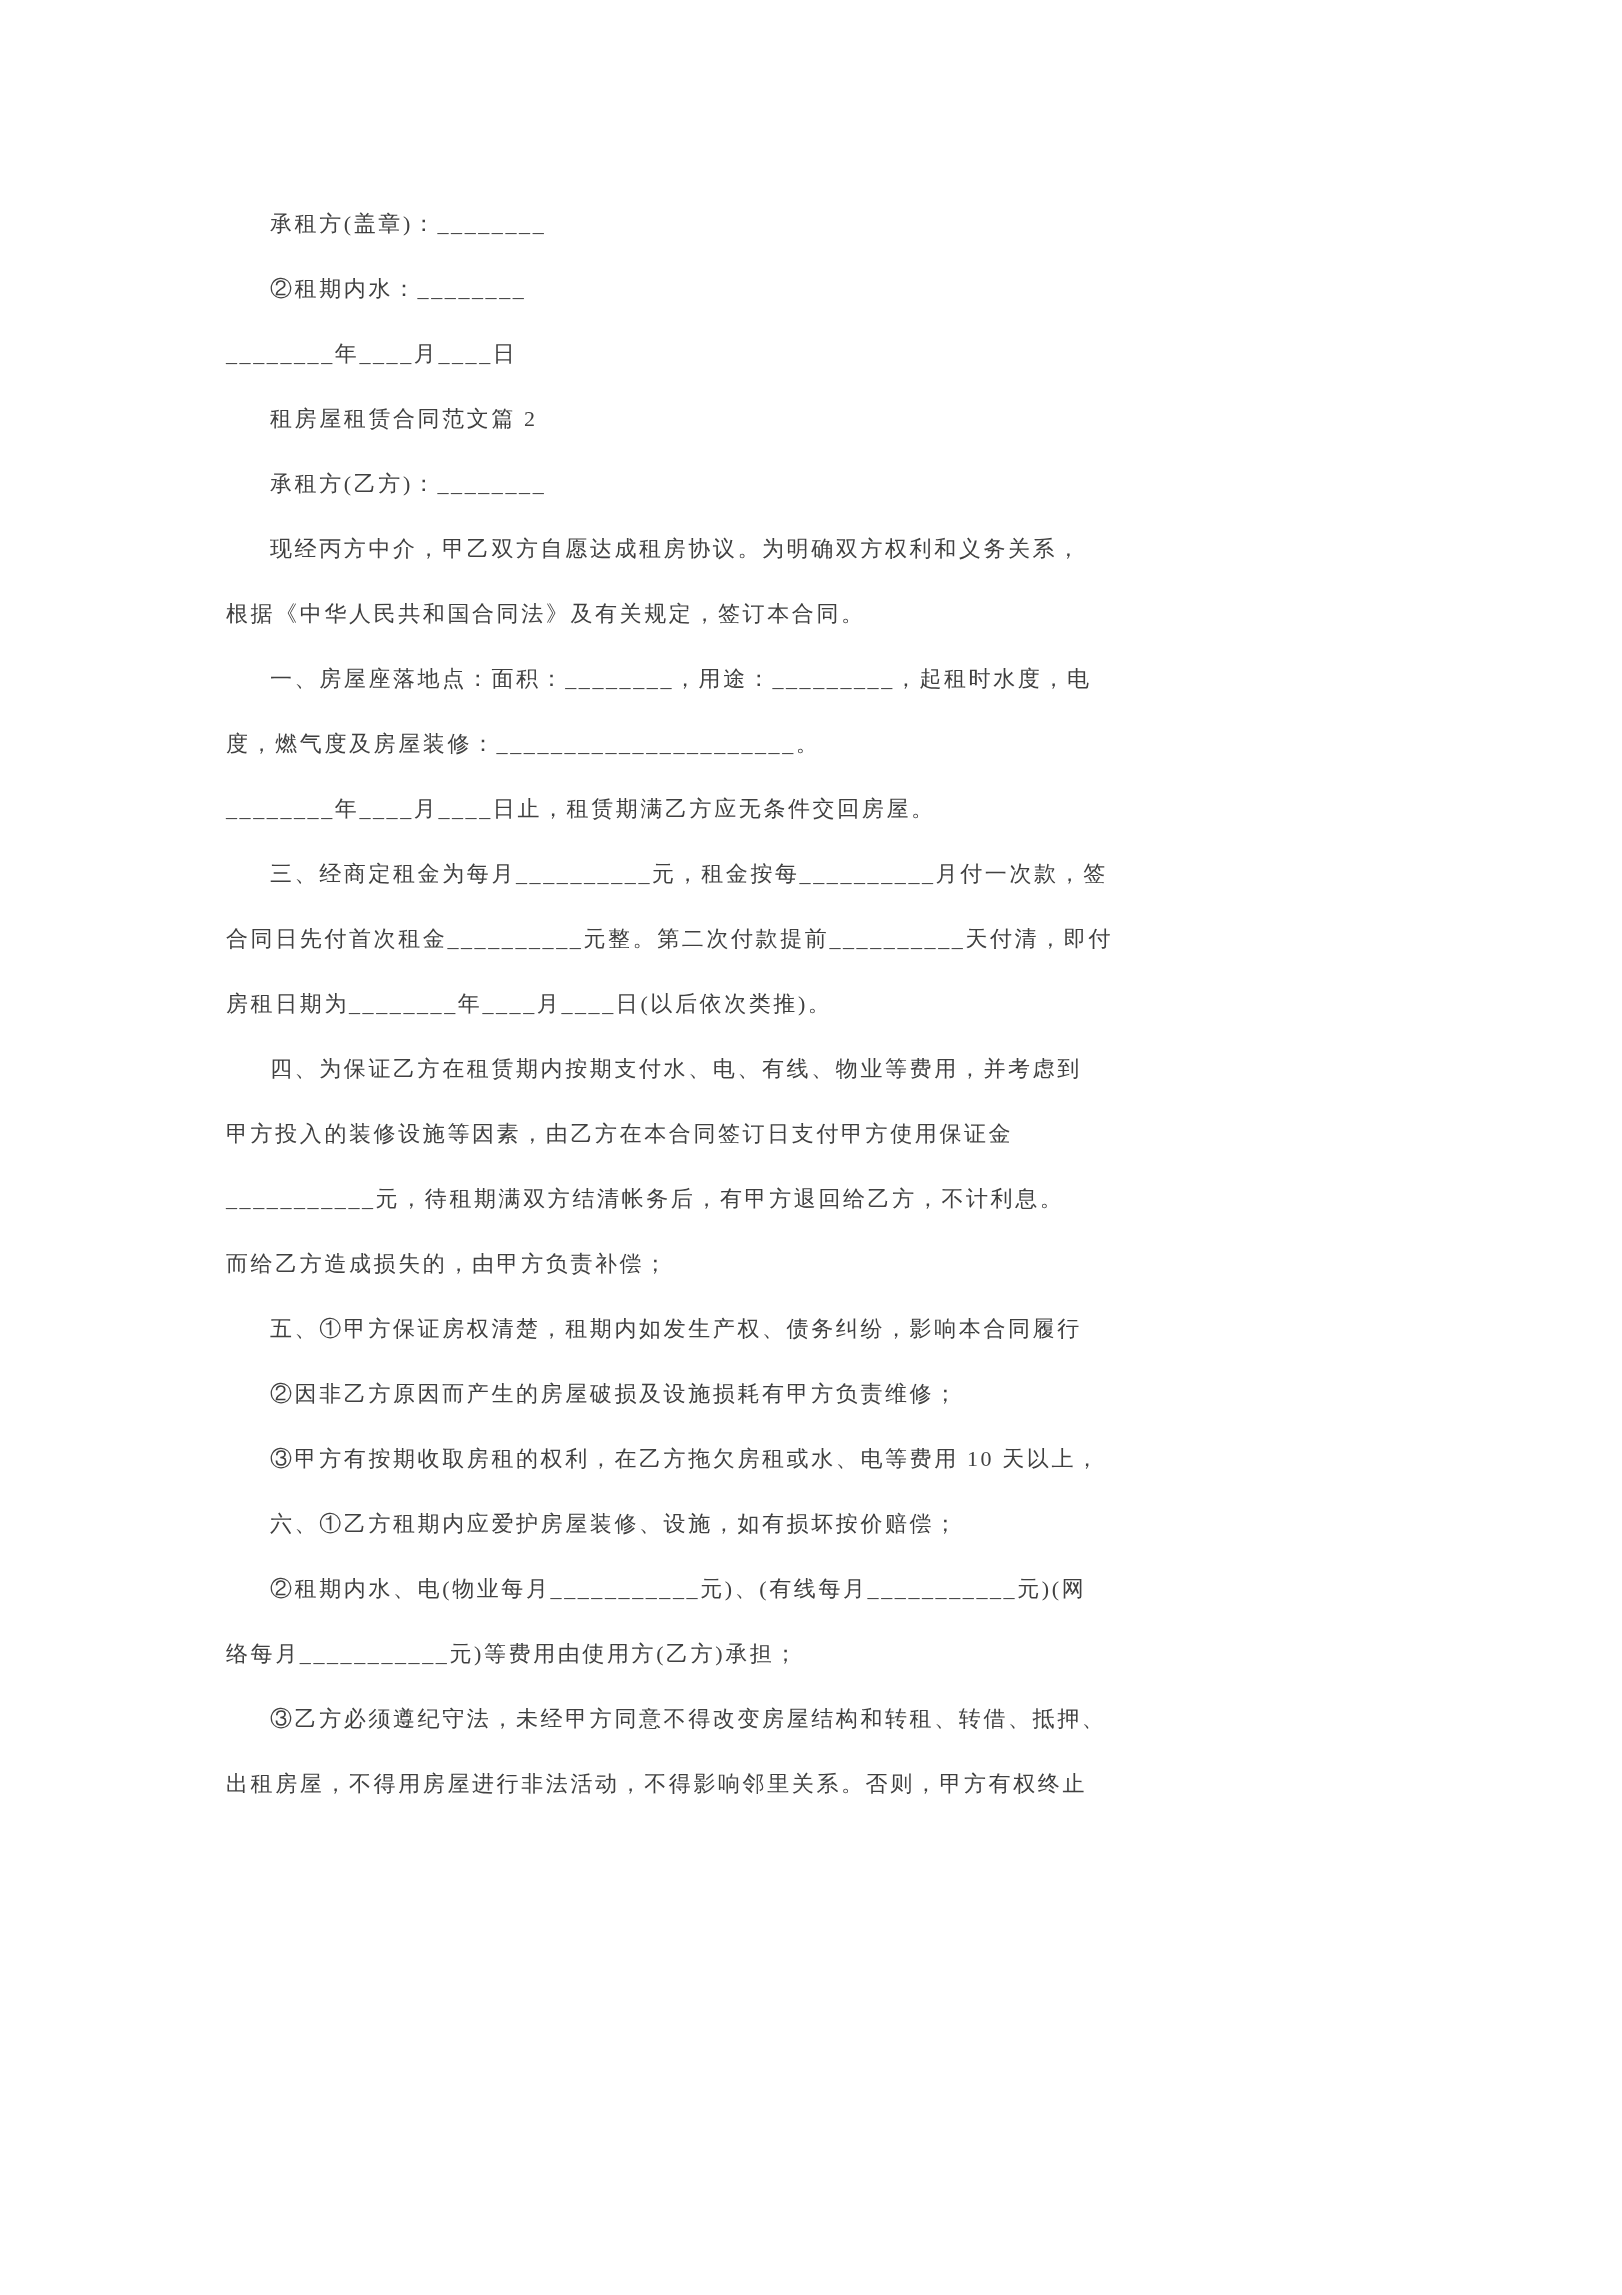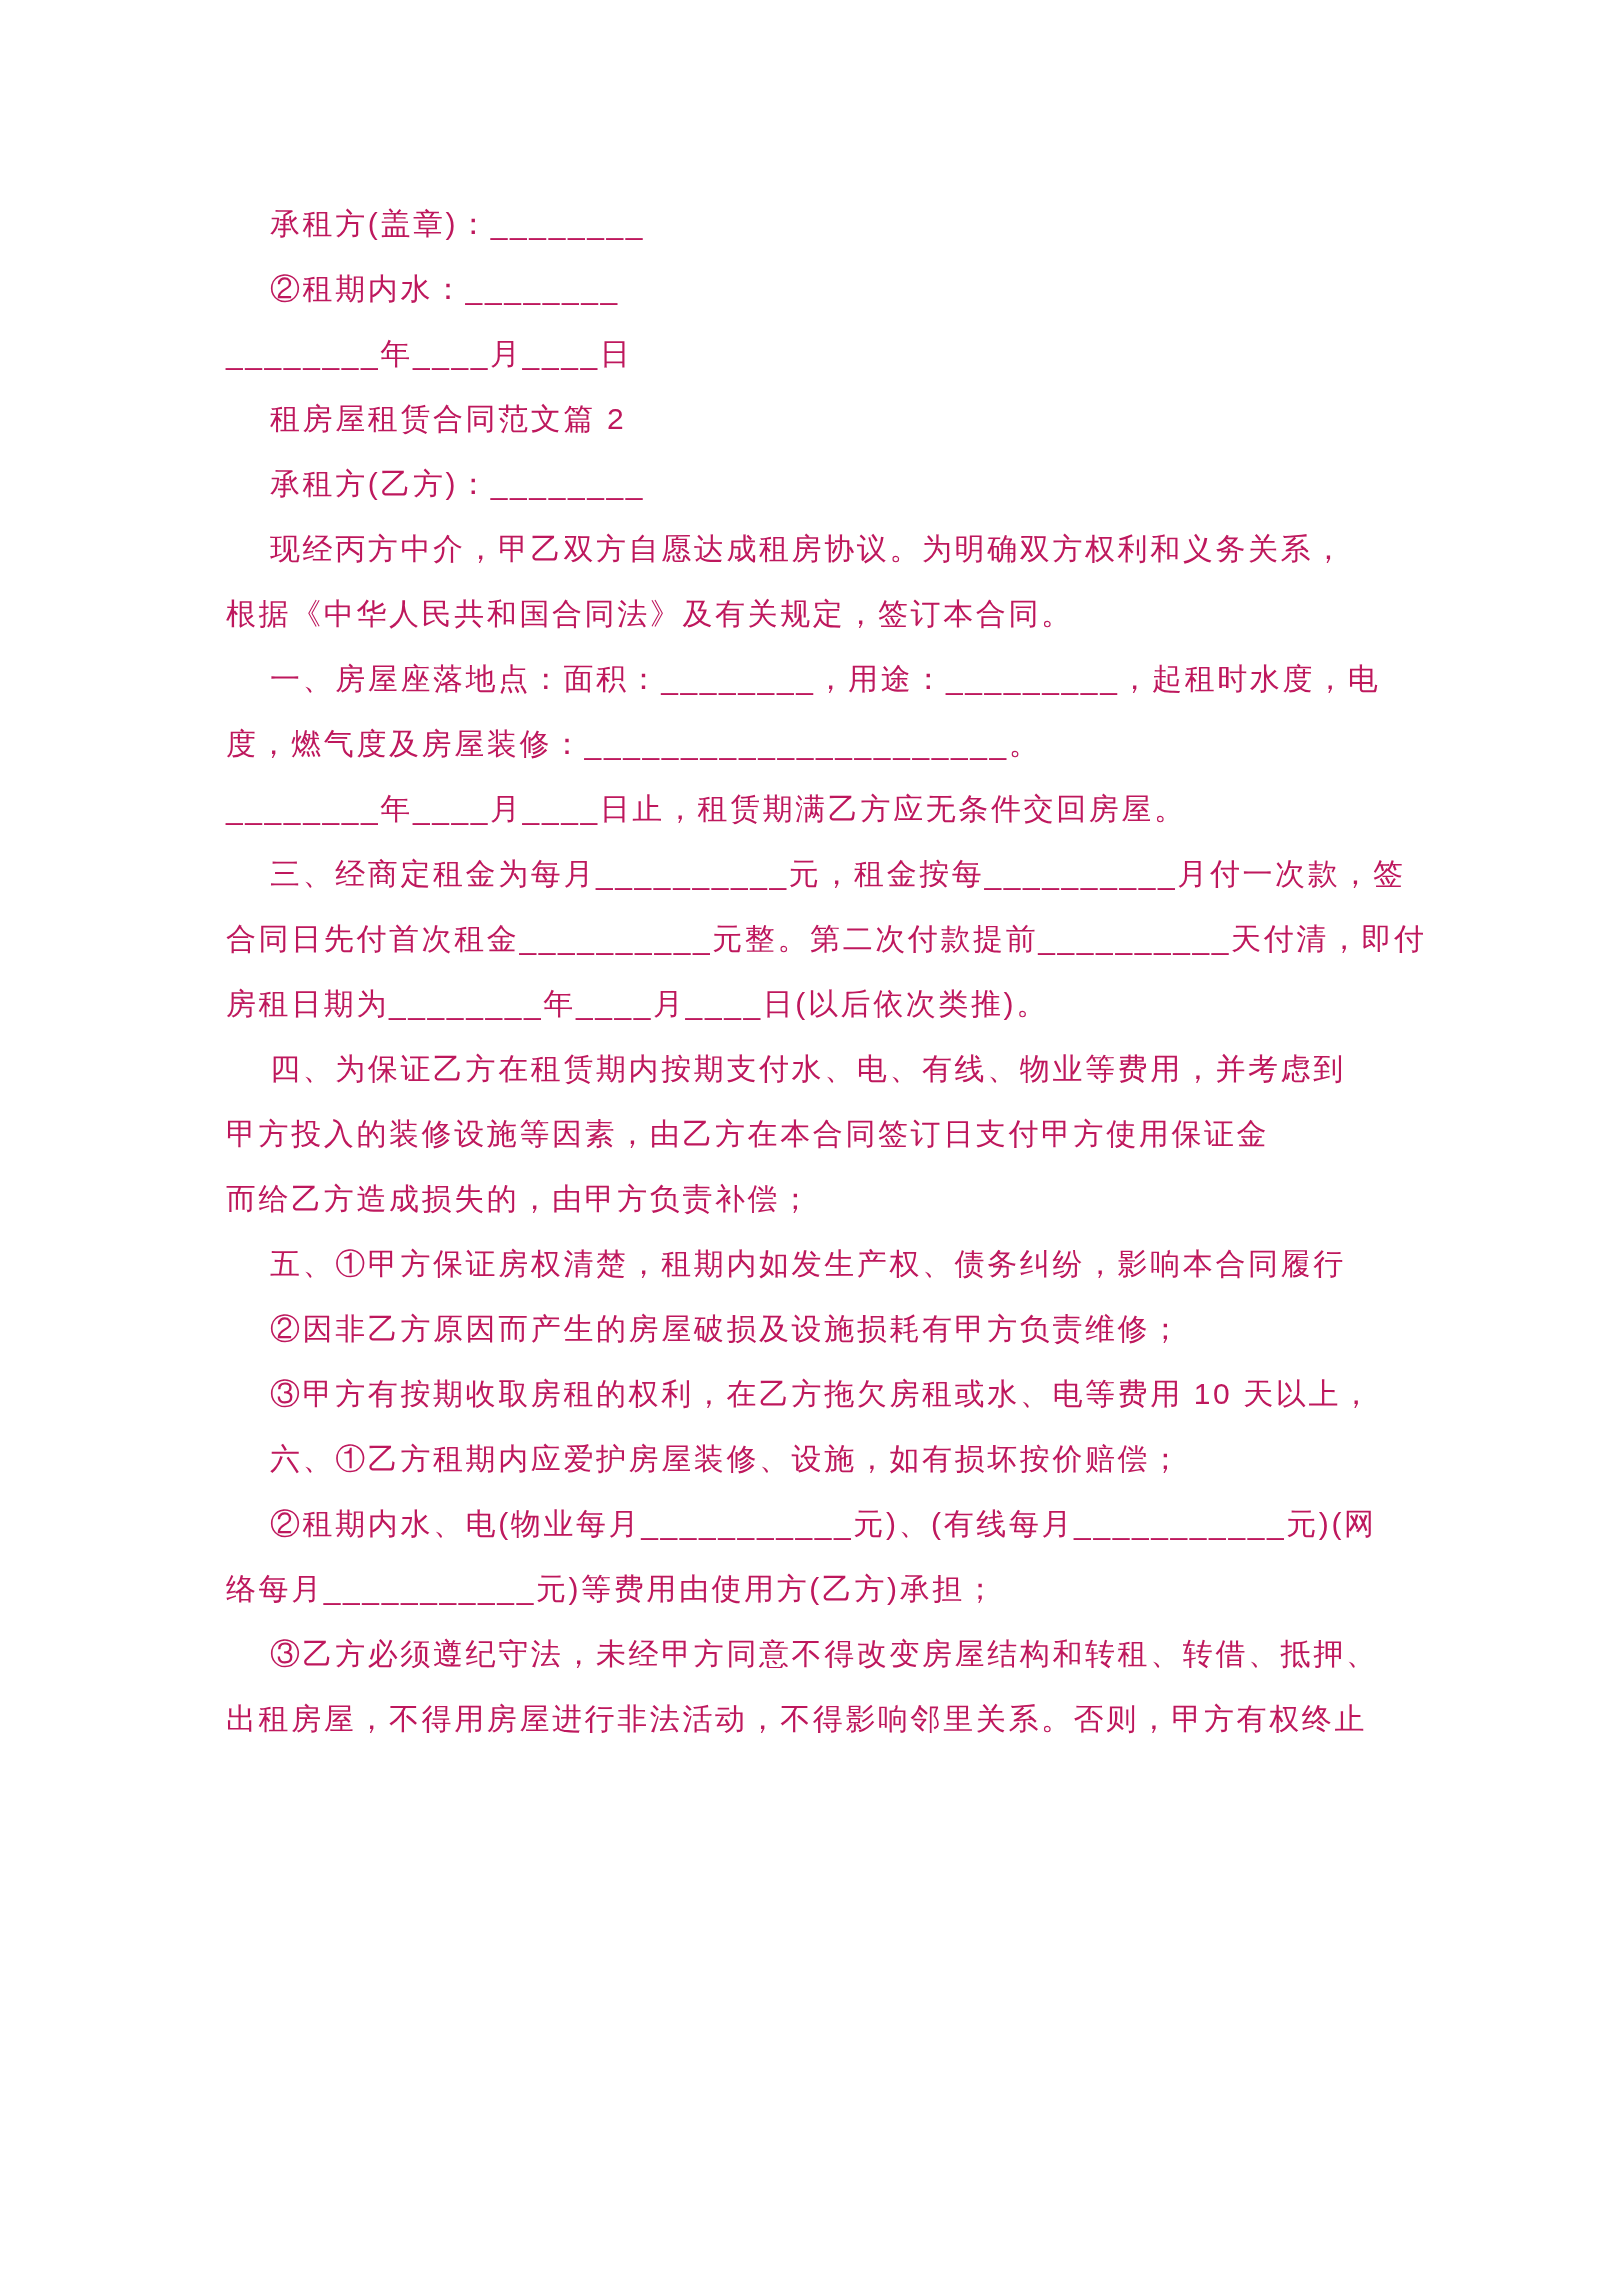--- a/index.html
+++ b/index.html
@@ -12,23 +12,23 @@
     width: 1623px;
     height: 2295px;
     background: #ffffff;
     overflow: hidden;
   }
   .content {
     position: absolute;
     left: 226px;
     top: 191px;
     width: 1178px;
-    color: #be185d;
-    font-family: Liberation Sans, sans-serif;
-    font-size: 30px;
+    color: #404040;
+    font-family: Liberation Serif, serif;
+    font-size: 22px;
     line-height: 65px;
     letter-spacing: 2.6px;
   }
   .line {
     height: 65px;
     white-space: nowrap;
   }
   .indent {
     padding-left: 44px;
   }
@@ -46,20 +46,21 @@
     <div class="line indent">现经丙方中介，甲乙双方自愿达成租房协议。为明确双方权利和义务关系，</div>
     <div class="line">根据《中华人民共和国合同法》及有关规定，签订本合同。</div>
     <div class="line indent">一、房屋座落地点：面积：________，用途：_________，起租时水度，电</div>
     <div class="line">度，燃气度及房屋装修：______________________。</div>
     <div class="line">________年____月____日止，租赁期满乙方应无条件交回房屋。</div>
     <div class="line indent">三、经商定租金为每月__________元，租金按每__________月付一次款，签</div>
     <div class="line">合同日先付首次租金__________元整。第二次付款提前__________天付清，即付</div>
     <div class="line">房租日期为________年____月____日(以后依次类推)。</div>
     <div class="line indent">四、为保证乙方在租赁期内按期支付水、电、有线、物业等费用，并考虑到</div>
     <div class="line">甲方投入的装修设施等因素，由乙方在本合同签订日支付甲方使用保证金</div>
+    <div class="line">___________元，待租期满双方结清帐务后，有甲方退回给乙方，不计利息。</div>
     <div class="line">而给乙方造成损失的，由甲方负责补偿；</div>
     <div class="line indent">五、①甲方保证房权清楚，租期内如发生产权、债务纠纷，影响本合同履行</div>
     <div class="line indent">②因非乙方原因而产生的房屋破损及设施损耗有甲方负责维修；</div>
     <div class="line indent">③甲方有按期收取房租的权利，在乙方拖欠房租或水、电等费用 10 天以上，</div>
     <div class="line indent">六、①乙方租期内应爱护房屋装修、设施，如有损坏按价赔偿；</div>
     <div class="line indent">②租期内水、电(物业每月___________元)、(有线每月___________元)(网</div>
     <div class="line">络每月___________元)等费用由使用方(乙方)承担；</div>
     <div class="line indent">③乙方必须遵纪守法，未经甲方同意不得改变房屋结构和转租、转借、抵押、</div>
     <div class="line">出租房屋，不得用房屋进行非法活动，不得影响邻里关系。否则，甲方有权终止</div>
   </div>

